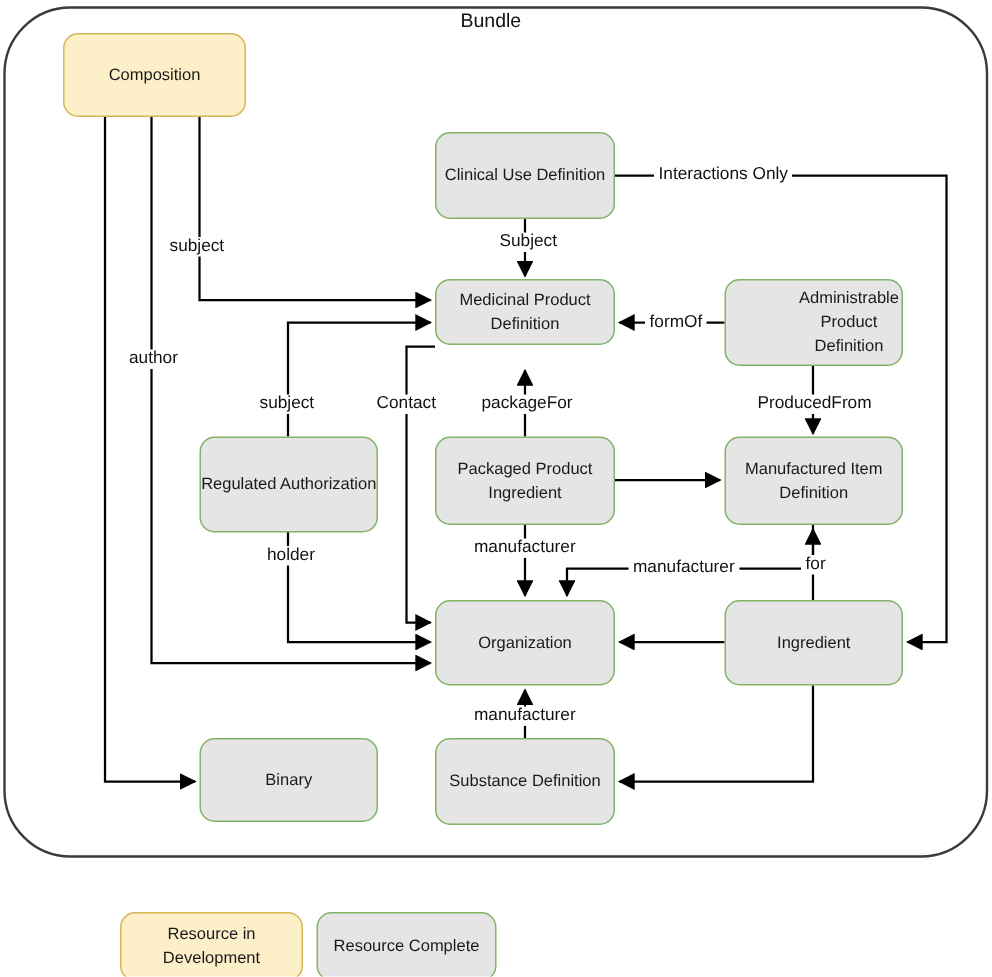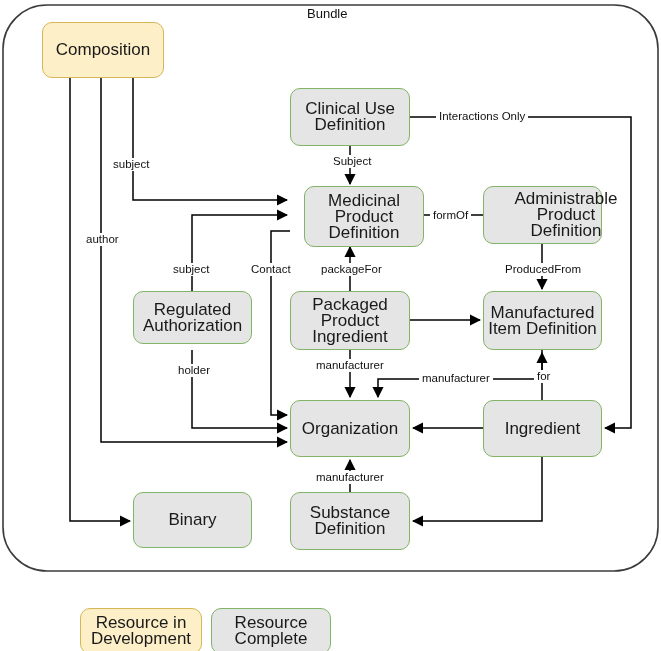--- a/index.html
+++ b/index.html
@@ -2,21 +2,21 @@
 <html><head>
 <meta charset="utf-8">
 <style>
   html,body{margin:0;padding:0;background:#ffffff;}
   body{width:661px;height:651px;position:relative;overflow:hidden;
        font-family:"Liberation Sans","DejaVu Sans",sans-serif;}
   #canvas{position:absolute;left:0;top:0;width:661px;height:651px;}
   svg.layer{position:absolute;left:0;top:0;width:661px;height:651px;}
   .node{position:absolute;box-sizing:border-box;display:flex;align-items:center;
         justify-content:center;text-align:center;border-radius:10px;
-        font-size:17px;color:#1a1a1a;line-height:16px;z-index:3;}
+        font-size:11px;color:#1a1a1a;line-height:16px;z-index:3;}
   .node.green{background:#e5e5e5;border:1.4px solid #82b366;}
   .node.yellow{background:#ffe6cc;border:1.4px solid #d6b656;background:#fdefc8;}
   .edge-label{position:absolute;font-size:11.5px;color:#111;background:#ffffff;
               padding:0 3px;white-space:nowrap;z-index:4;line-height:13px;}
   .title{position:absolute;font-size:13px;color:#111;z-index:4;white-space:nowrap;}
 </style>
 </head>
 <body>
 
 <div id="canvas">
@@ -89,29 +89,29 @@
   <span class="edge-label" style="left:534px;top:370px;">for</span>
 
   <div class="node yellow" style="left:42px;top:22px;width:122px;height:56px;">
     <span>Composition</span>
   </div>
 
   <div class="node green" style="left:290px;top:88px;width:120px;height:58px;">
     <span>Clinical Use Definition</span>
   </div>
 
-  <div class="node green" style="left:304px;top:186px;width:120px;height:61px;">
+  <div class="node green" style="left:290px;top:186px;width:120px;height:44px;">
     <span>Medicinal Product Definition</span>
   </div>
 
   <div class="node green" style="left:483px;top:186px;width:119px;height:58px;padding-left:47px;">
     <span>Administrable Product Definition</span>
   </div>
 
-  <div class="node green" style="left:133px;top:291px;width:119px;height:53px;">
+  <div class="node green" style="left:133px;top:291px;width:119px;height:64px;">
     <span>Regulated Authorization</span>
   </div>
 
   <div class="node green" style="left:290px;top:291px;width:120px;height:59px;">
     <span>Packaged Product Ingredient</span>
   </div>
 
   <div class="node green" style="left:483px;top:291px;width:119px;height:59px;">
     <span>Manufactured Item Definition</span>
   </div>

